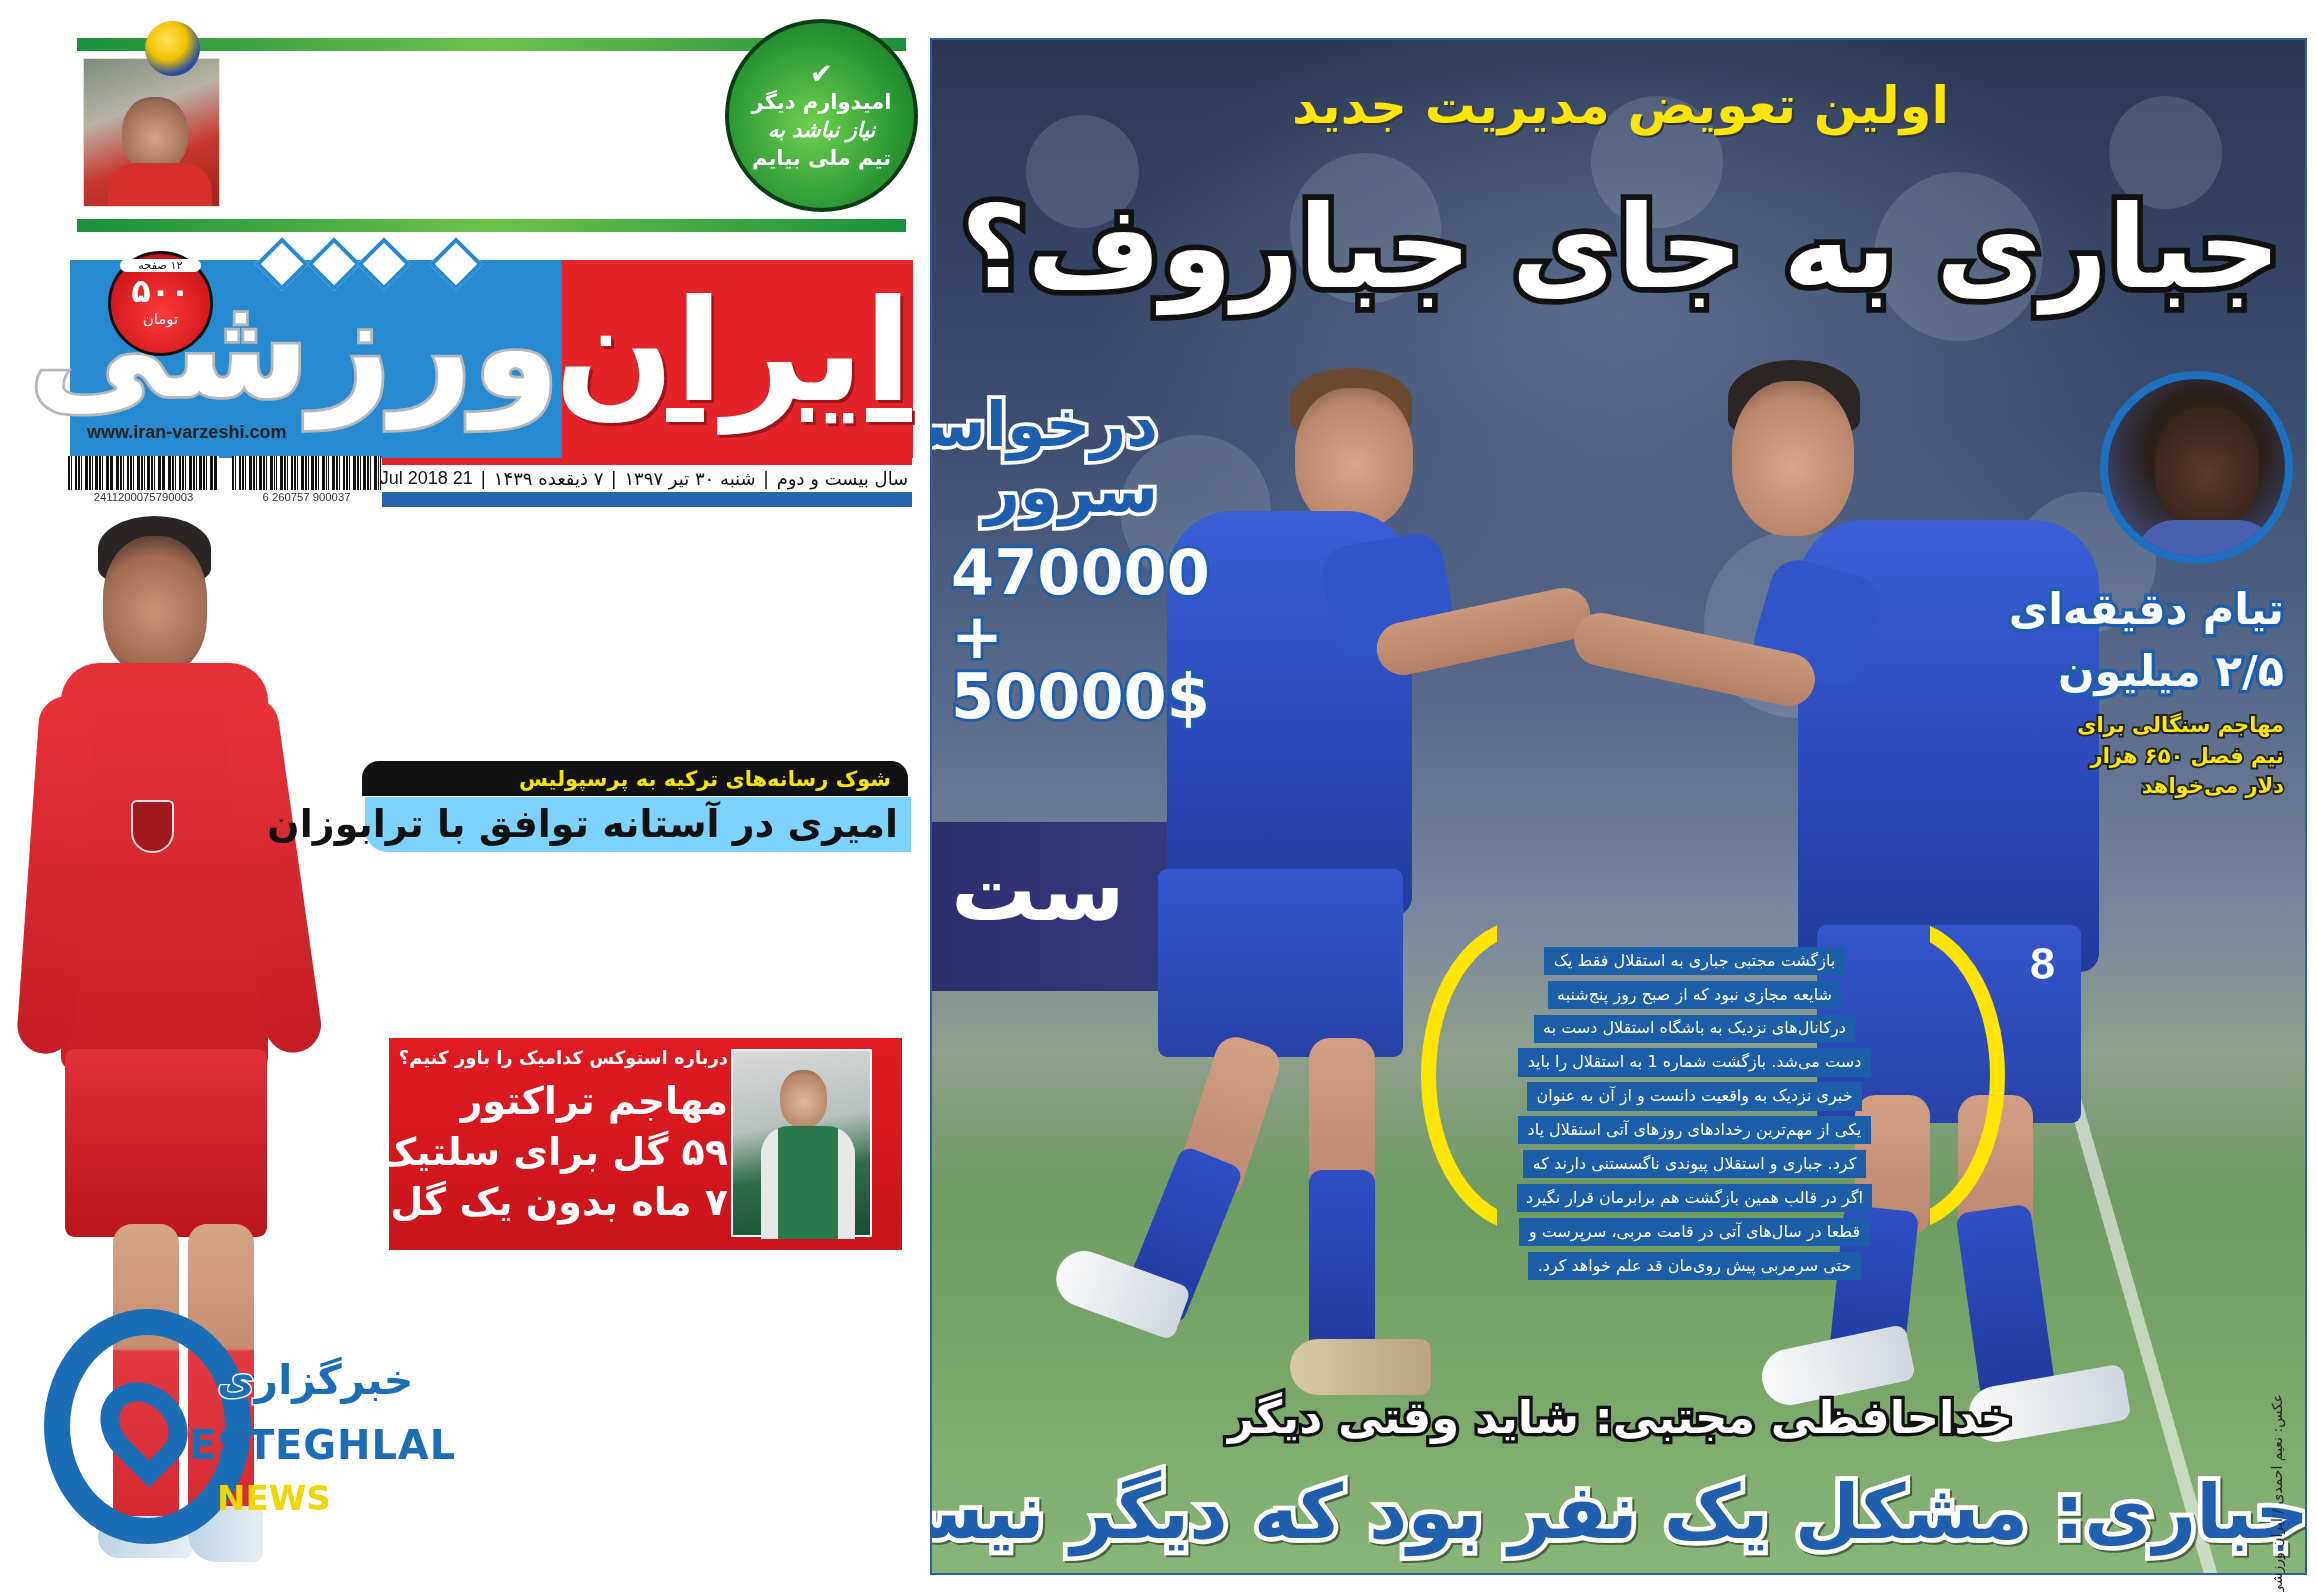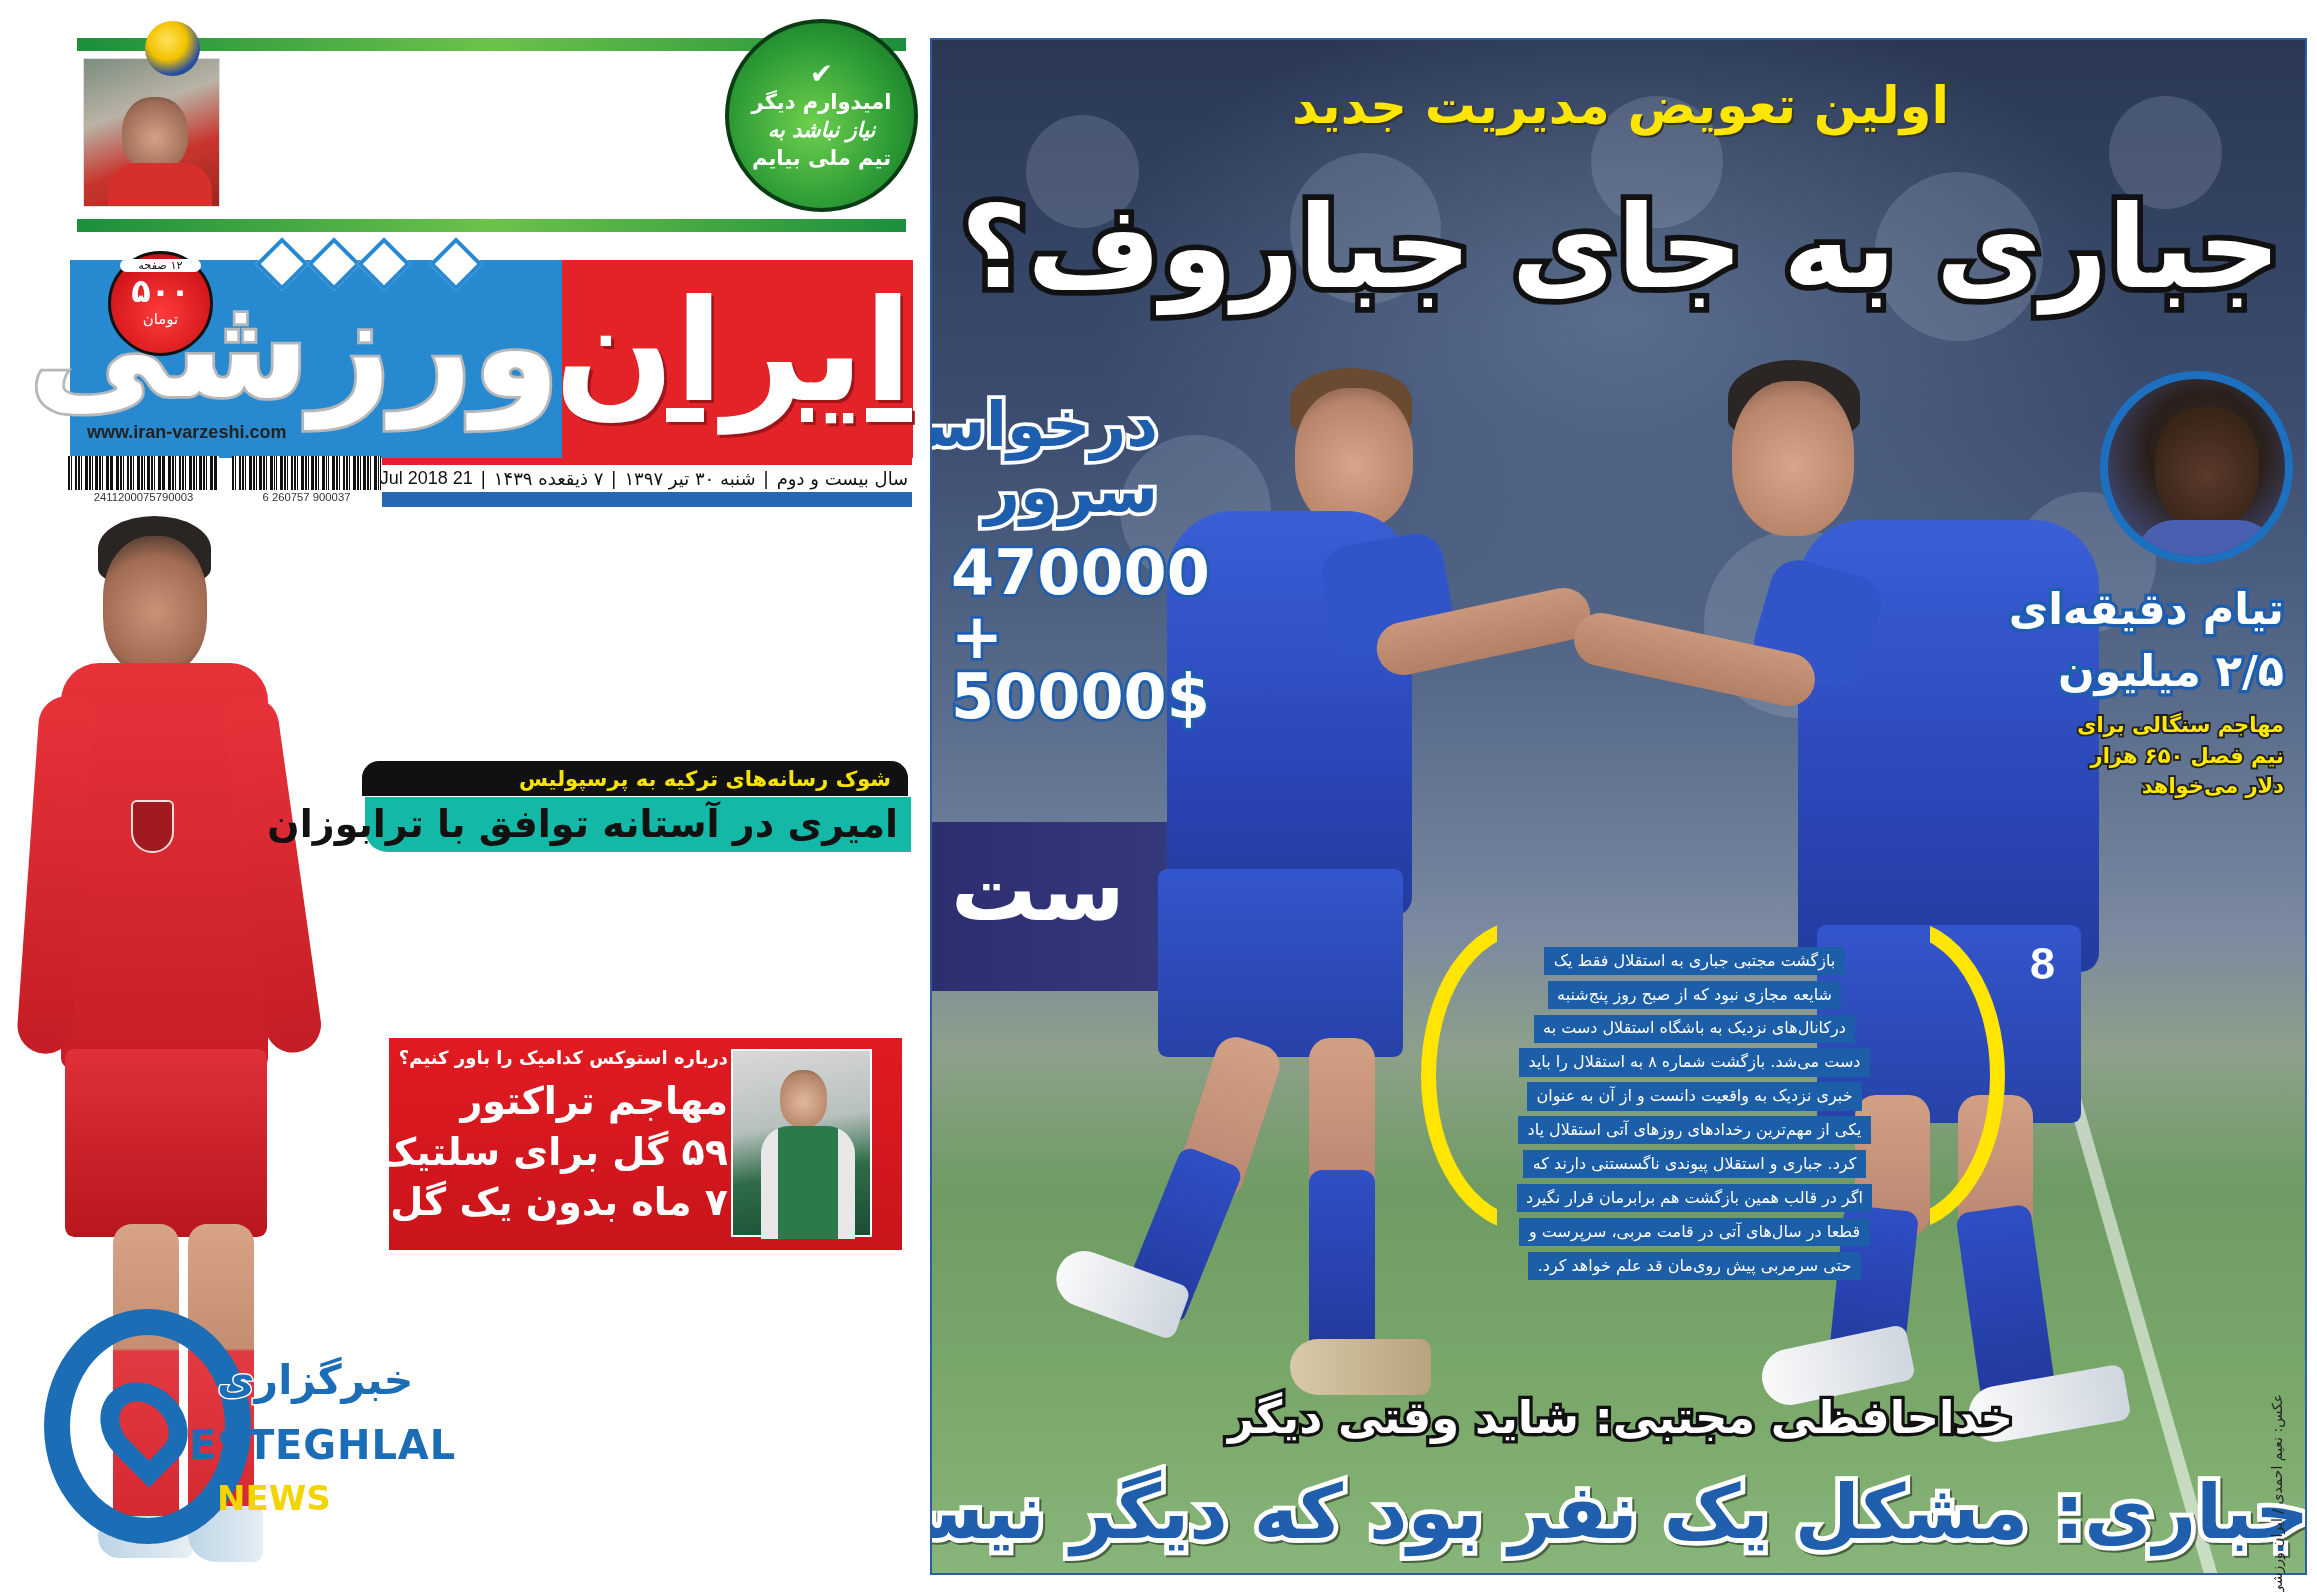--- a/index.html
+++ b/index.html
@@ -20,21 +20,21 @@
     .logo-word-blue { color: #fff; font-weight: bold; font-size: 141px; line-height: 160px; -webkit-text-stroke: 5.6px #b5b7ba; paint-order: stroke fill; }
     .diamond { width: 38px; height: 38px; background: #fff; transform: rotate(45deg); border: 4.7px solid #2789cf; }
     .price-badge { border-radius: 50%; background: radial-gradient(circle at 50% 60%,#ff3b3b 0%,#d0161b 70%,#8a0d10 100%); border: 3.8px solid #111; color: #fff; text-align: center; }
     .url-text { font-family: "Liberation Sans", sans-serif; color: #222; font-size: 18px; font-weight: bold; letter-spacing: 0px; direction: ltr; }
 
     .dateline { border-top: 7.5px solid #e42329; border-bottom: 15px solid #2766b0; height: 49px; display: flex; align-items: center; font-size: 18px; color: #111; white-space: nowrap; gap: 7.5px; padding-right: 3.8px; }
     .dateline .sep { color: #111; }
     .barcode { background: repeating-linear-gradient(90deg,#111 0 1.9px,#fff 1.9px 2.8px,#111 2.8px 3.8px,#fff 3.8px 6.6px,#111 6.6px 9.4px,#fff 9.4px 10.4px); }
     .barcode-num { font-family: "Liberation Sans", sans-serif; font-size: 11.3px; color: #333; direction: ltr; text-align: center; }
     .black-pill { background: #111; color: #f5e400; font-weight: bold; font-size: 21px; border-radius: 17px 17px 0 0; padding: 5.6px 17px; text-align: right; }
-    .yellow-pill { background: #14b8a6; color: #111; font-weight: bold; font-size: 38px; line-height: 55px; padding: 0 13px; border-radius: 0 0 0 22.6px; text-align: right; white-space: nowrap; }
+    .yellow-pill { background: #7dd3fc; color: #111; font-weight: bold; font-size: 38px; line-height: 55px; padding: 0 13px; border-radius: 0 0 0 22.6px; text-align: right; white-space: nowrap; }
 
     .red-box { background: linear-gradient(180deg,#e11b22,#c9141b); padding: 9.4px; }
     .red-box-photo { background: linear-gradient(170deg,#d9d9d9 0%,#b7c0bc 40%,#2e6c48 65%,#1b4d34 100%); border: 2.8px solid #fff; }
     .red-box-kicker { color: #fff; font-size: 18px; font-weight: bold; text-align: right; white-space: nowrap; }
     .red-box-line { color: #fff; font-weight: bold; font-size: 38px; line-height: 51px; text-align: right; white-space: nowrap; }
 
     .player-red { overflow: hidden; }
     .pr-head { border-radius: 45% 45% 40% 40%; background: radial-gradient(circle at 50% 55%,#c99377 0%,#a06b52 60%,#2a221f 100%); }
     .pr-hair { background: #2a2522; border-radius: 50% 50% 20% 20%; }
     .pr-torso { background: linear-gradient(180deg,#e8323a,#c71e26); border-radius: 38px 38px 9.4px 9.4px; }
@@ -254,21 +254,21 @@
   <div class="abs" style="left:480px;top:880px;width:85px;height:311px;overflow:hidden;">
     <div class="bracket" style="position:absolute;left:9.4px;top:0;width:207px;height:311px;"></div>
   </div>
   <div class="abs" style="left:998px;top:880px;width:85px;height:311px;overflow:hidden;">
     <div class="bracket" style="position:absolute;left:-132px;top:0;width:207px;height:311px;"></div>
   </div>
   <div class="abs" style="left:527px;top:904px;width:471px;text-align:center;">
     <div class="blurb-line">بازگشت مجتبی جباری به استقلال فقط یک</div><br>
     <div class="blurb-line">شایعه مجازی نبود که از صبح روز پنج‌شنبه</div><br>
     <div class="blurb-line">درکانال‌های نزدیک به باشگاه استقلال دست به</div><br>
-    <div class="blurb-line">دست می‌شد. بازگشت شماره ۸ به استقلال را باید</div><br>
+    <div class="blurb-line">دست می‌شد. بازگشت شماره 1 به استقلال را باید</div><br>
     <div class="blurb-line">خبری نزدیک به واقعیت دانست و از آن به عنوان</div><br>
     <div class="blurb-line">یکی از مهم‌ترین رخدادهای روزهای آتی استقلال یاد</div><br>
     <div class="blurb-line">کرد. جباری و استقلال پیوندی ناگسستنی دارند که</div><br>
     <div class="blurb-line">اگر در قالب همین بازگشت هم برابرمان قرار نگیرد</div><br>
     <div class="blurb-line">قطعا در سال‌های آتی در قامت مربی، سرپرست و</div><br>
     <div class="blurb-line">حتی سرمربی پیش روی‌مان قد علم خواهد کرد.</div>
   </div>
 
   <div class="abs quote-kicker" style="left:0;width:1377px;top:1351px;">خداحافظی مجتبی: شاید وقتی دیگر</div>
   <div class="abs bottom-head" style="left:0;width:1377px;top:1427px;">جباری: مشکل یک نفر بود که دیگر نیست</div>

